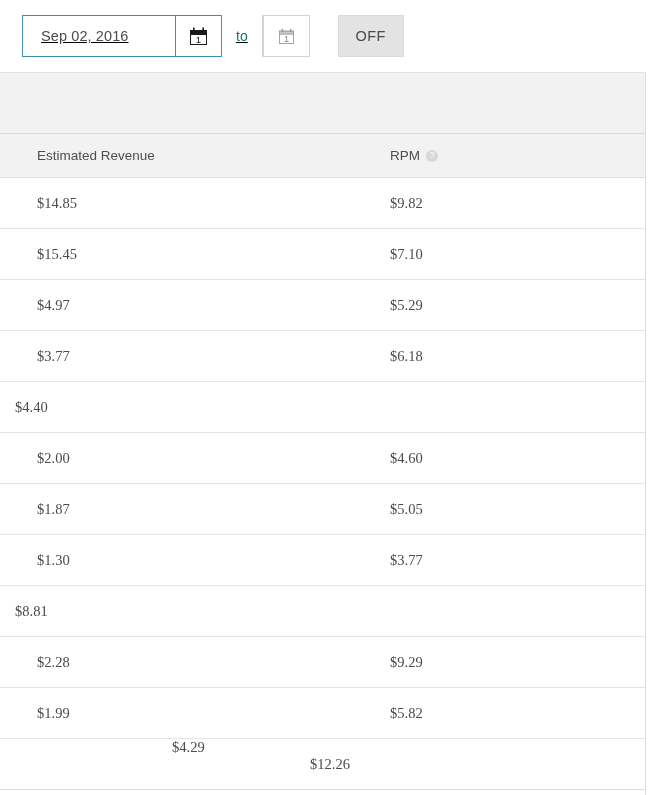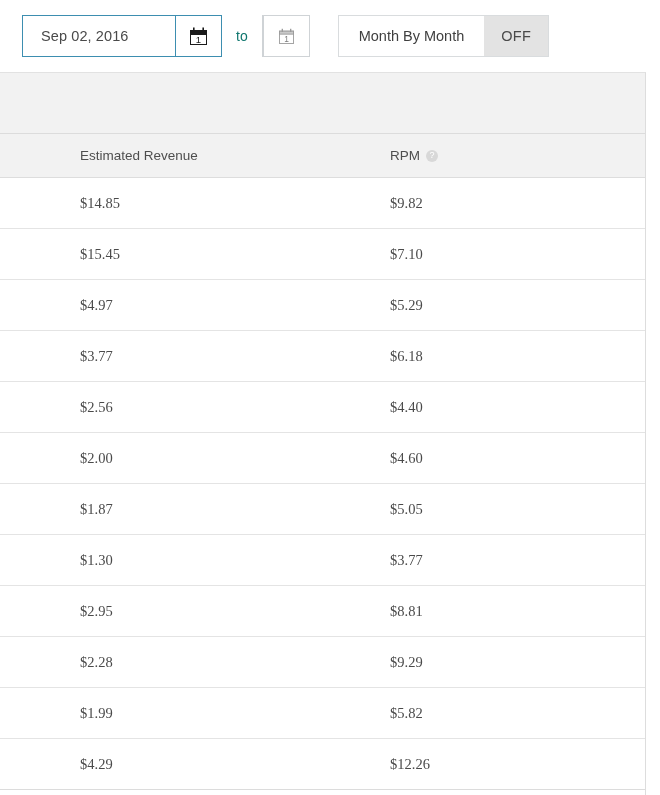--- a/index.html
+++ b/index.html
@@ -28,20 +28,21 @@
     background: #ffffff;
     display: flex;
     align-items: center;
     padding-left: 22px;
   }
 
   .date-group {
     display: flex;
     align-items: stretch;
     height: 42px;
+    text-decoration: underline;
   }
 
   .date-field {
     display: flex;
     align-items: stretch;
     height: 42px;
     background: #ffffff;
     border: 1px solid #cfd3d6;
   }
   .date-field.focused {
@@ -132,21 +133,21 @@
     align-items: center;
   }
 
   .th {
     font-size: 13.5px;
     color: #4e4e4e;
     display: flex;
     align-items: center;
     white-space: nowrap;
   }
-  .col-a { width: 375px; padding-left: 80px; }
+  .col-a { width: 375px; padding-left: 37px; }
   .col-b { flex: 1; padding-left: 15px; }
 
   .help-icon {
     display: inline-block;
     width: 12px; height: 12px;
     border-radius: 50%;
     background: #d8d8d8;
     margin-left: 6px;
     position: relative;
   }
@@ -161,21 +162,21 @@
   }
 
   .row {
     height: 51px;
     display: flex;
     align-items: center;
     border-bottom: 1px solid #e4e4e4;
     background: #ffffff;
     font-family: Liberation Serif, serif;
   }
-  .row:last-child { border-bottom: 1px solid #dcdcdc; }
+  .row:last-child { border-bottom: 1px solid #dcdcdc; flex-direction: column; }
 
   .cell {
     font-size: 14.5px;
     color: #4a4a4a;
     white-space: nowrap;
   }
 
   svg { display: block; }
 </style>
 </head>
@@ -214,21 +215,20 @@
               <rect x="12.5" y="0.8" width="1.5" height="3.6" fill="#9a9a9a"></rect>
               <text x="8.5" y="15.4" font-family="Liberation Sans, sans-serif" font-size="9.5" fill="#7d7d7d" text-anchor="middle">1</text>
             </svg>
           </span>
         </div>
       </div>
 
     </div>
 
     <div class="toggle-group">
-      <div class="toggle-label">Month By Month</div>
       <div class="toggle-state">OFF</div>
     </div>
 
   </div>
 
   <div class="table-wrap">
 
     <div class="band"></div>
 
     <div class="thead">
@@ -252,37 +252,35 @@
         </div>
         <div class="row">
           <div class="cell col-a">$4.97</div>
           <div class="cell col-b">$5.29</div>
         </div>
         <div class="row">
           <div class="cell col-a">$3.77</div>
           <div class="cell col-b">$6.18</div>
         </div>
         <div class="row">
-          <div class="cell col-a">$2.56</div>
           <div class="cell col-b">$4.40</div>
         </div>
         <div class="row">
           <div class="cell col-a">$2.00</div>
           <div class="cell col-b">$4.60</div>
         </div>
         <div class="row">
           <div class="cell col-a">$1.87</div>
           <div class="cell col-b">$5.05</div>
         </div>
         <div class="row">
           <div class="cell col-a">$1.30</div>
           <div class="cell col-b">$3.77</div>
         </div>
         <div class="row">
-          <div class="cell col-a">$2.95</div>
           <div class="cell col-b">$8.81</div>
         </div>
         <div class="row">
           <div class="cell col-a">$2.28</div>
           <div class="cell col-b">$9.29</div>
         </div>
         <div class="row">
           <div class="cell col-a">$1.99</div>
           <div class="cell col-b">$5.82</div>
         </div>

